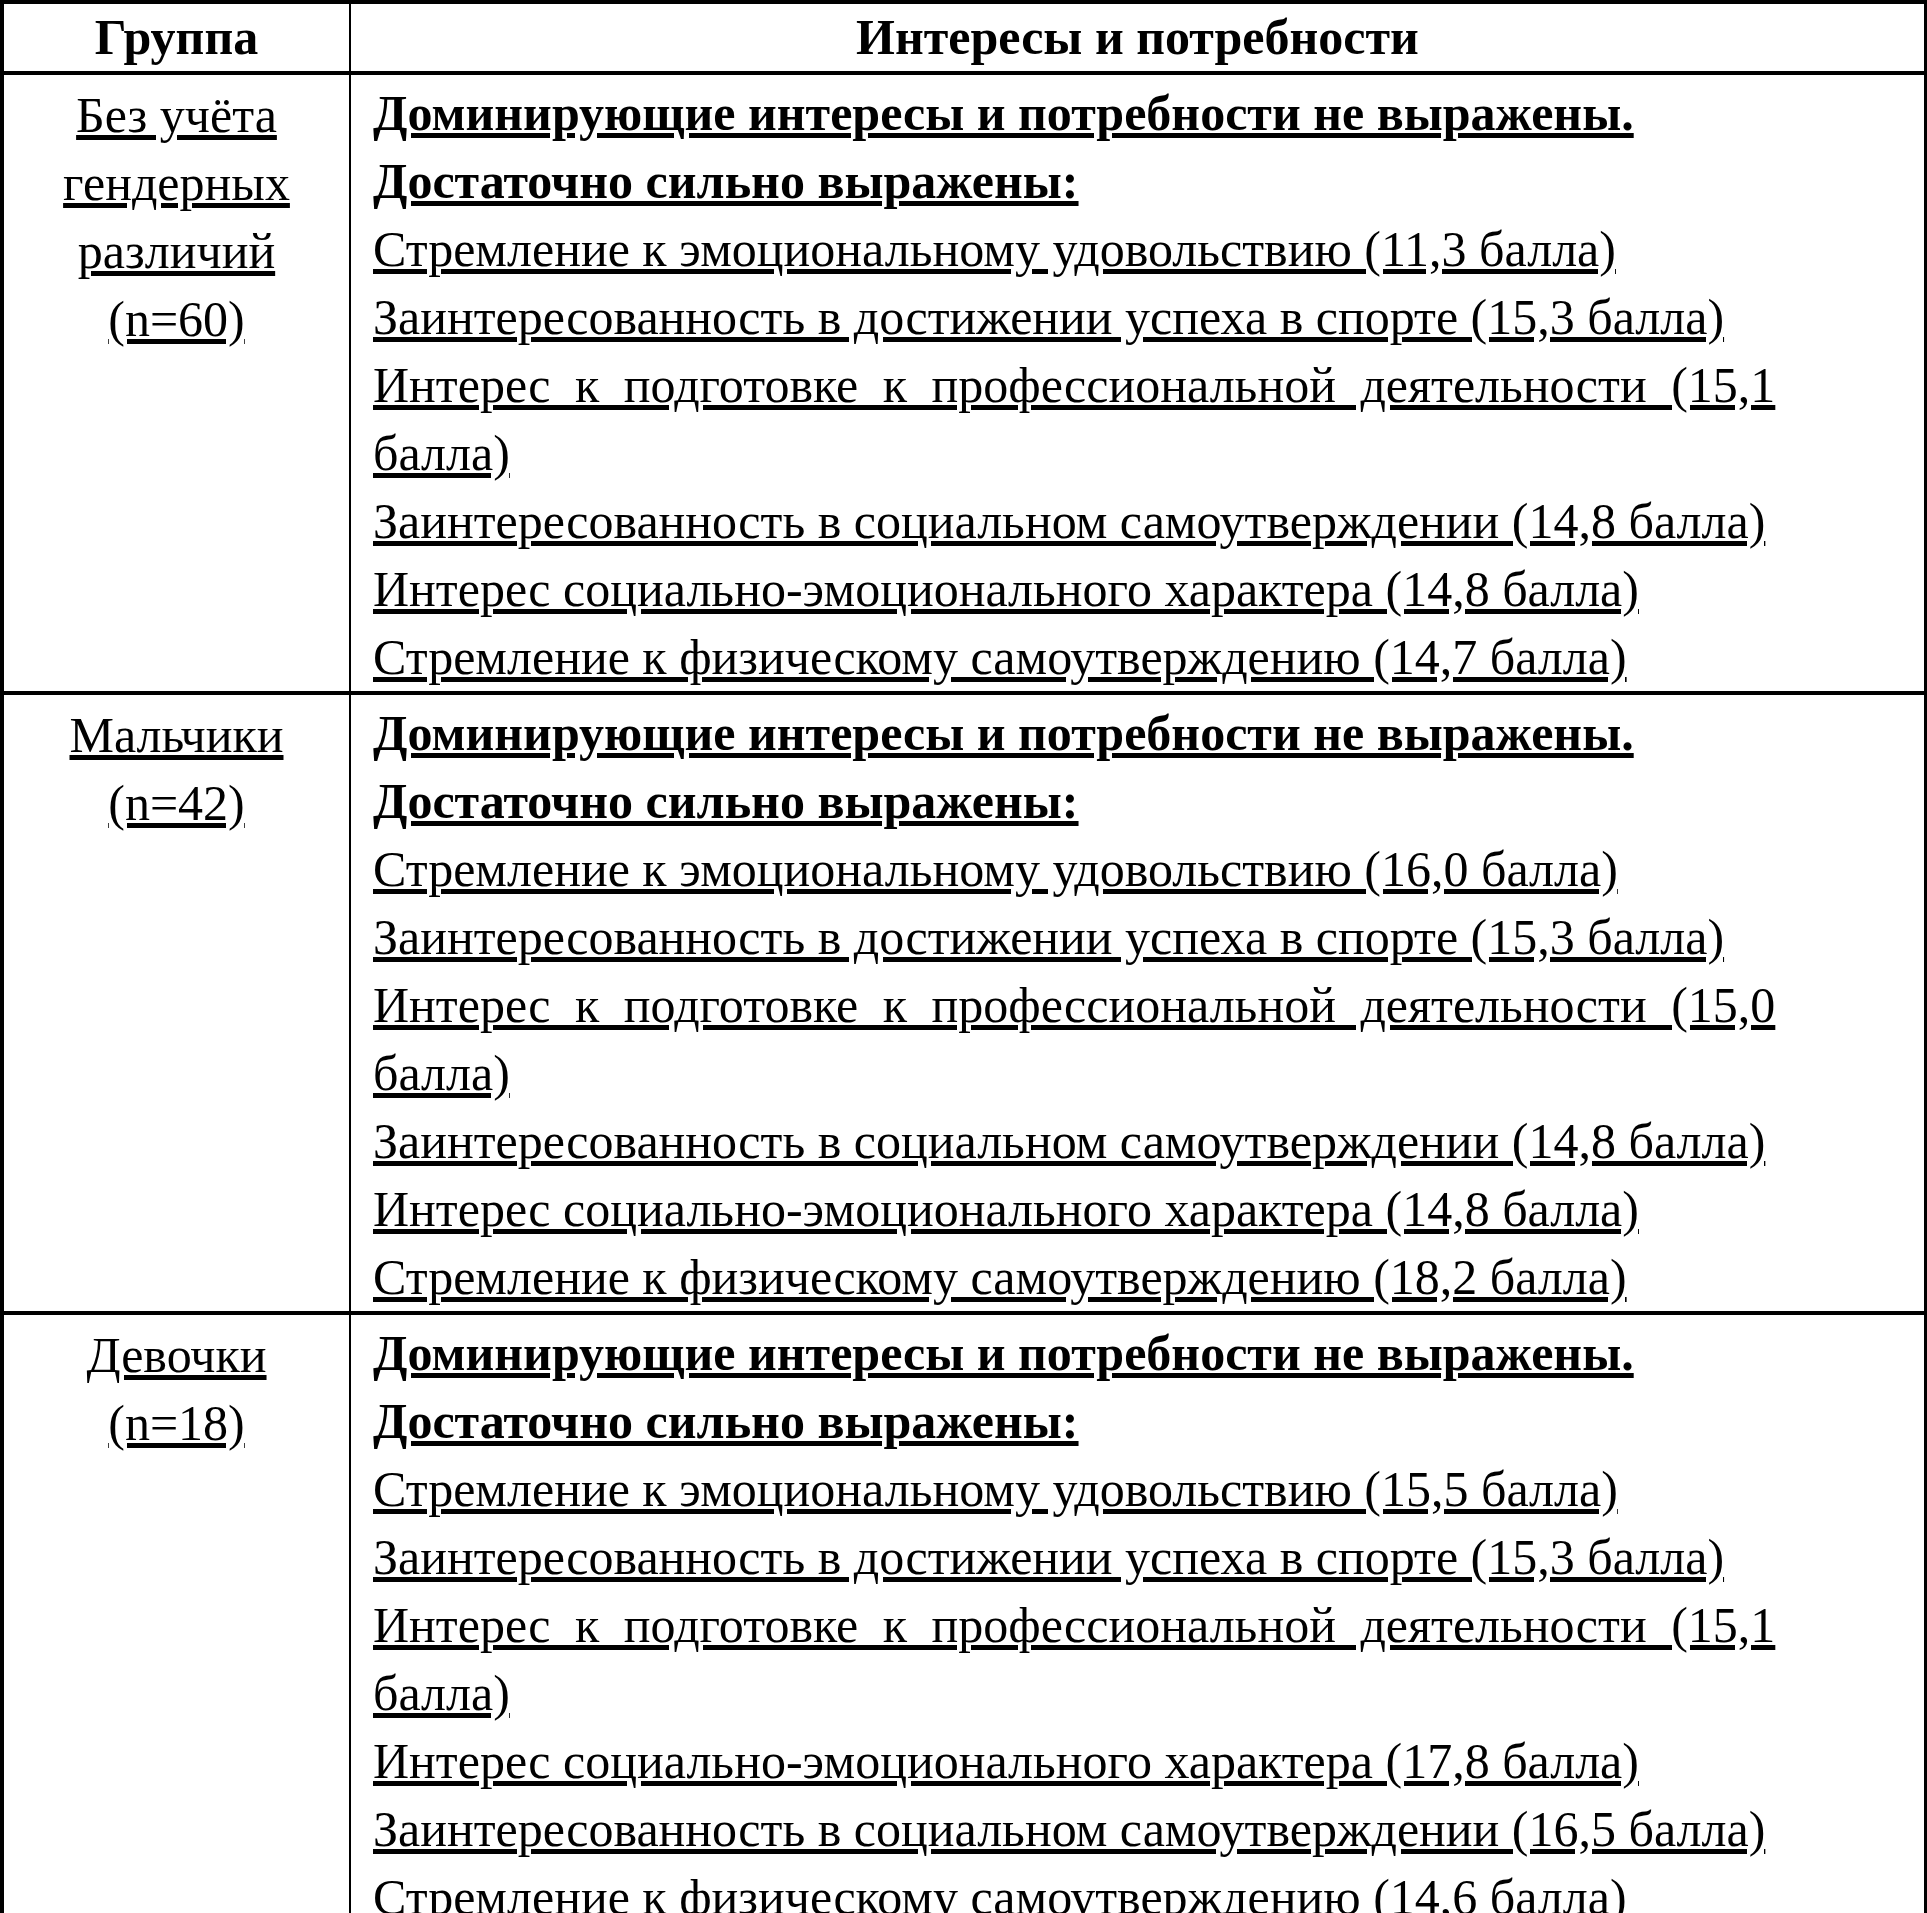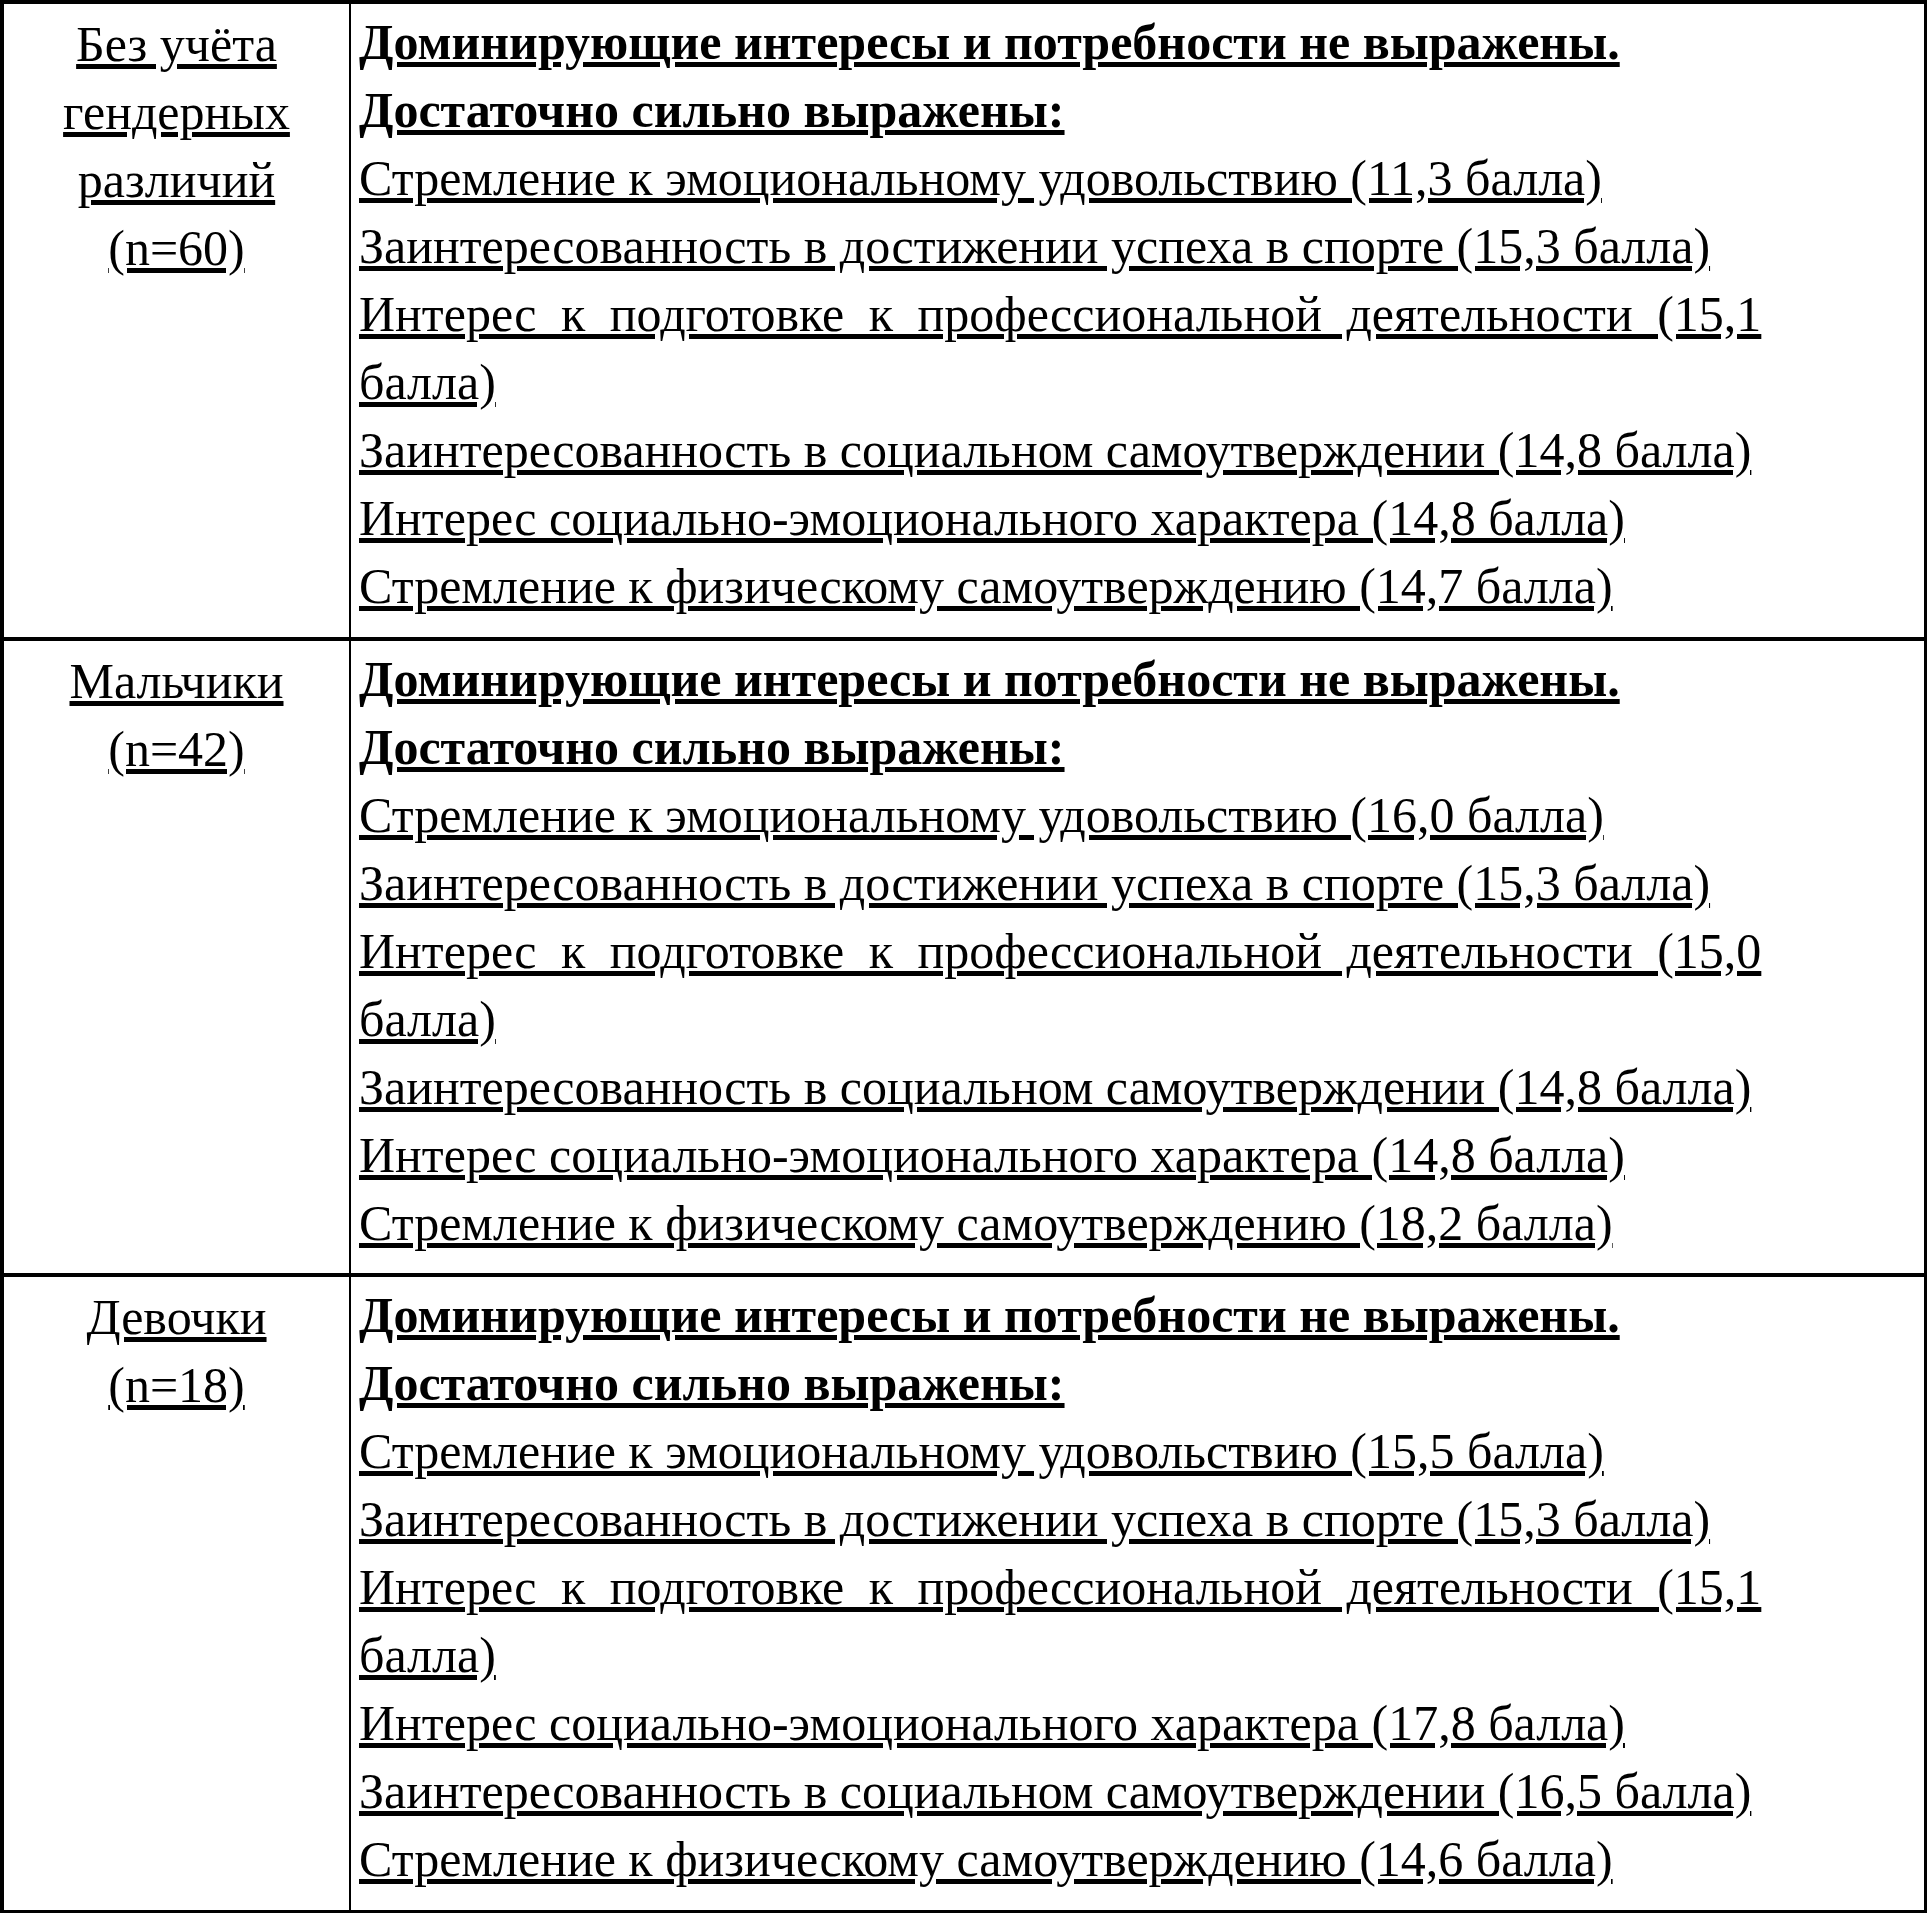--- a/index.html
+++ b/index.html
@@ -48,21 +48,21 @@
   tr.row-2 { height: 608px; }
   tr.row-3 { height: 614px; }
 
   td.group-cell {
     text-align: center;
     white-space: pre-line;
     line-height: 68px;
     padding: 6px 8px 0 8px;
   }
   td.content-cell {
-    padding: 4px 18px 0 8px;
+    padding: 4px 18px 0 22px;
     line-height: 68px;
     margin-left: 28px;
   }
   td.content-cell p {
     margin: 0;
     padding: 0;
     white-space: pre;
   }
   td.content-cell p.b { font-weight: bold; }
   td.content-cell p.spread { word-spacing: 12px; }
@@ -70,20 +70,24 @@
 </head>
 <body>
 
 <div class="page">
   <table class="grid">
     <colgroup>
       <col class="c-group">
       <col class="c-interests">
     </colgroup>
     <tbody>
+        <tr class="head-row">
+      <th>Группа</th>
+      <th>Интересы и потребности</th>
+    </tr>
 
     <tr class="data-row row-1">
       <td class="group-cell">Без учёта
 гендерных
 различий
 (n=60)</td>
       <td class="content-cell">
         <p class="b">Доминирующие интересы и потребности не выражены.</p>
         <p class="b">Достаточно сильно выражены:</p>
         <p class="item">Стремление к эмоциональному удовольствию (11,3 балла)</p>

